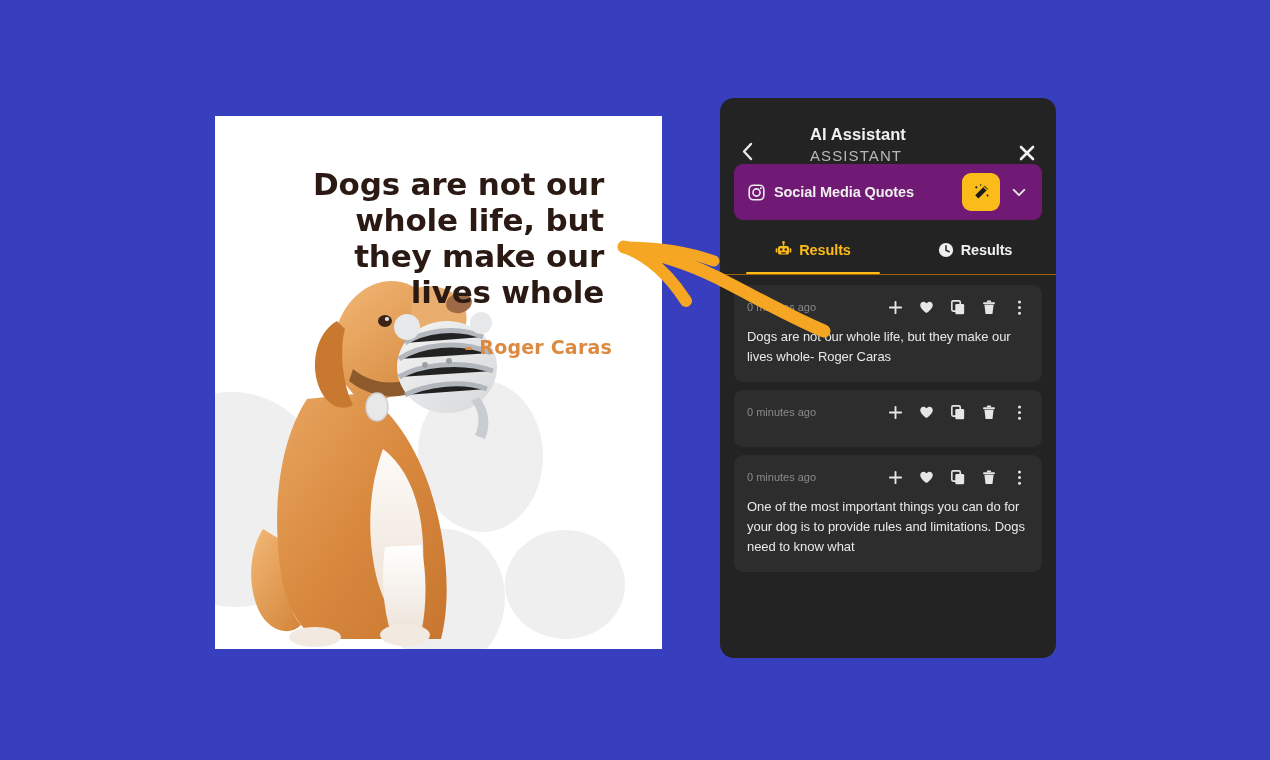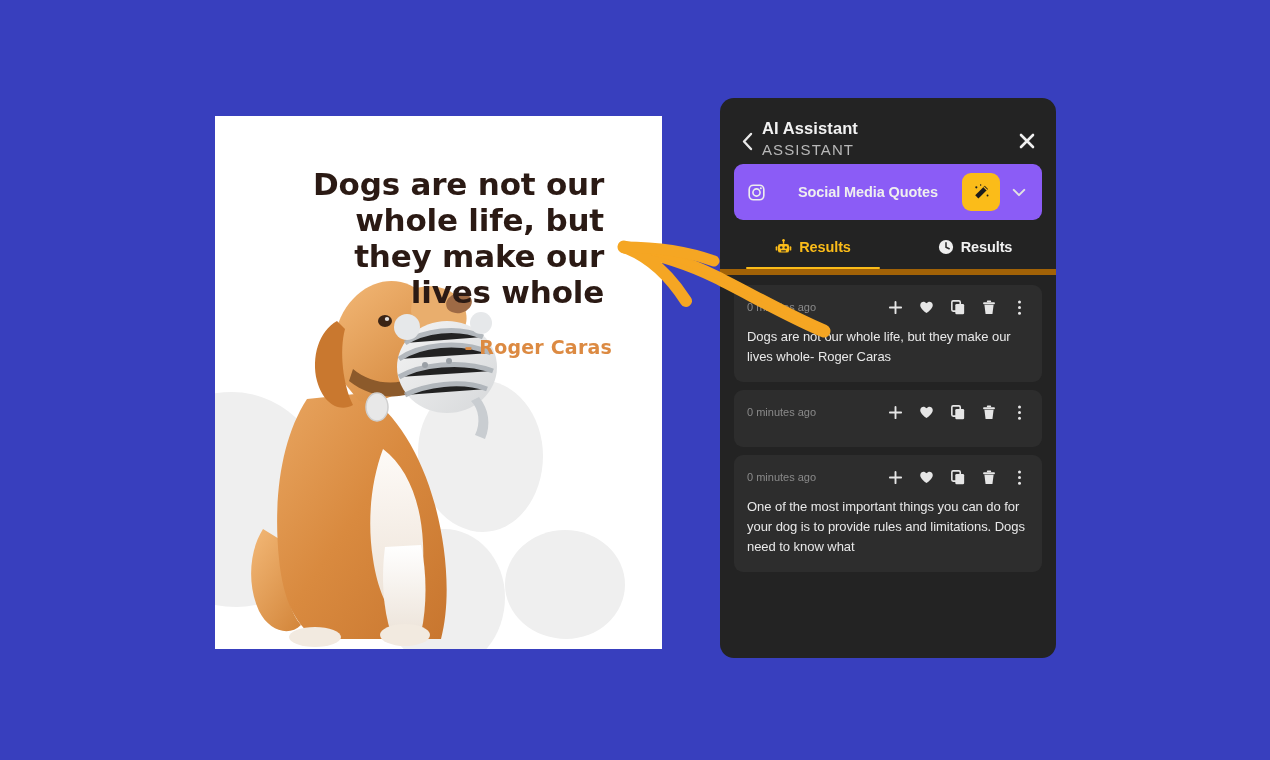--- a/index.html
+++ b/index.html
@@ -113,21 +113,22 @@
     border-radius: 14px;
     overflow: hidden;
     z-index: 20;
   }
 
   #panel-header {
     position: relative;
     height: 66px;
     padding: 14px 18px 0 18px;
     display: flex;
-    align-items: center;
+    align-items: flex-end;
+    gap: 48px;
   }
 
   #back-button {
     width: 18px;
     height: 26px;
     margin-right: 6px;
     margin-top: 6px;
     flex: 0 0 auto;
     display: flex;
     align-items: center;
@@ -156,26 +157,25 @@
     width: 22px; height: 22px;
     margin-top: 5px;
     flex: 0 0 auto;
     display: flex; align-items: center; justify-content: center;
   }
 
   
   #template-selector {
     margin: 0 14px;
     height: 56px;
-    background: #8b5cf6;
+    background: #701a75;
     border-radius: 9px;
     display: flex;
     align-items: center;
     padding: 0 10px 0 14px;
-    text-align: center;
   }
 
   #template-icon { flex: 0 0 auto; display:flex; align-items:center; }
 
   #template-label {
     flex: 1 1 auto;
     margin-left: 9px;
     font-size: 14.5px;
     font-weight: 700;
     color: #efefef;
@@ -198,21 +198,21 @@
     flex: 0 0 auto;
     display: flex; align-items: center; justify-content: center;
   }
 
   
   #tabs {
     margin-top: 13px;
     height: 42px;
     display: flex;
     position: relative;
-    border-bottom: 6px solid #a16207;
+    border-bottom: 1px solid #a16207;
     padding-left: 12px;
   }
   .tab {
     flex: 1 1 50%;
     display: flex;
     align-items: center;
     justify-content: center;
     gap: 7px;
     font-size: 14.5px;
     font-weight: 700;

